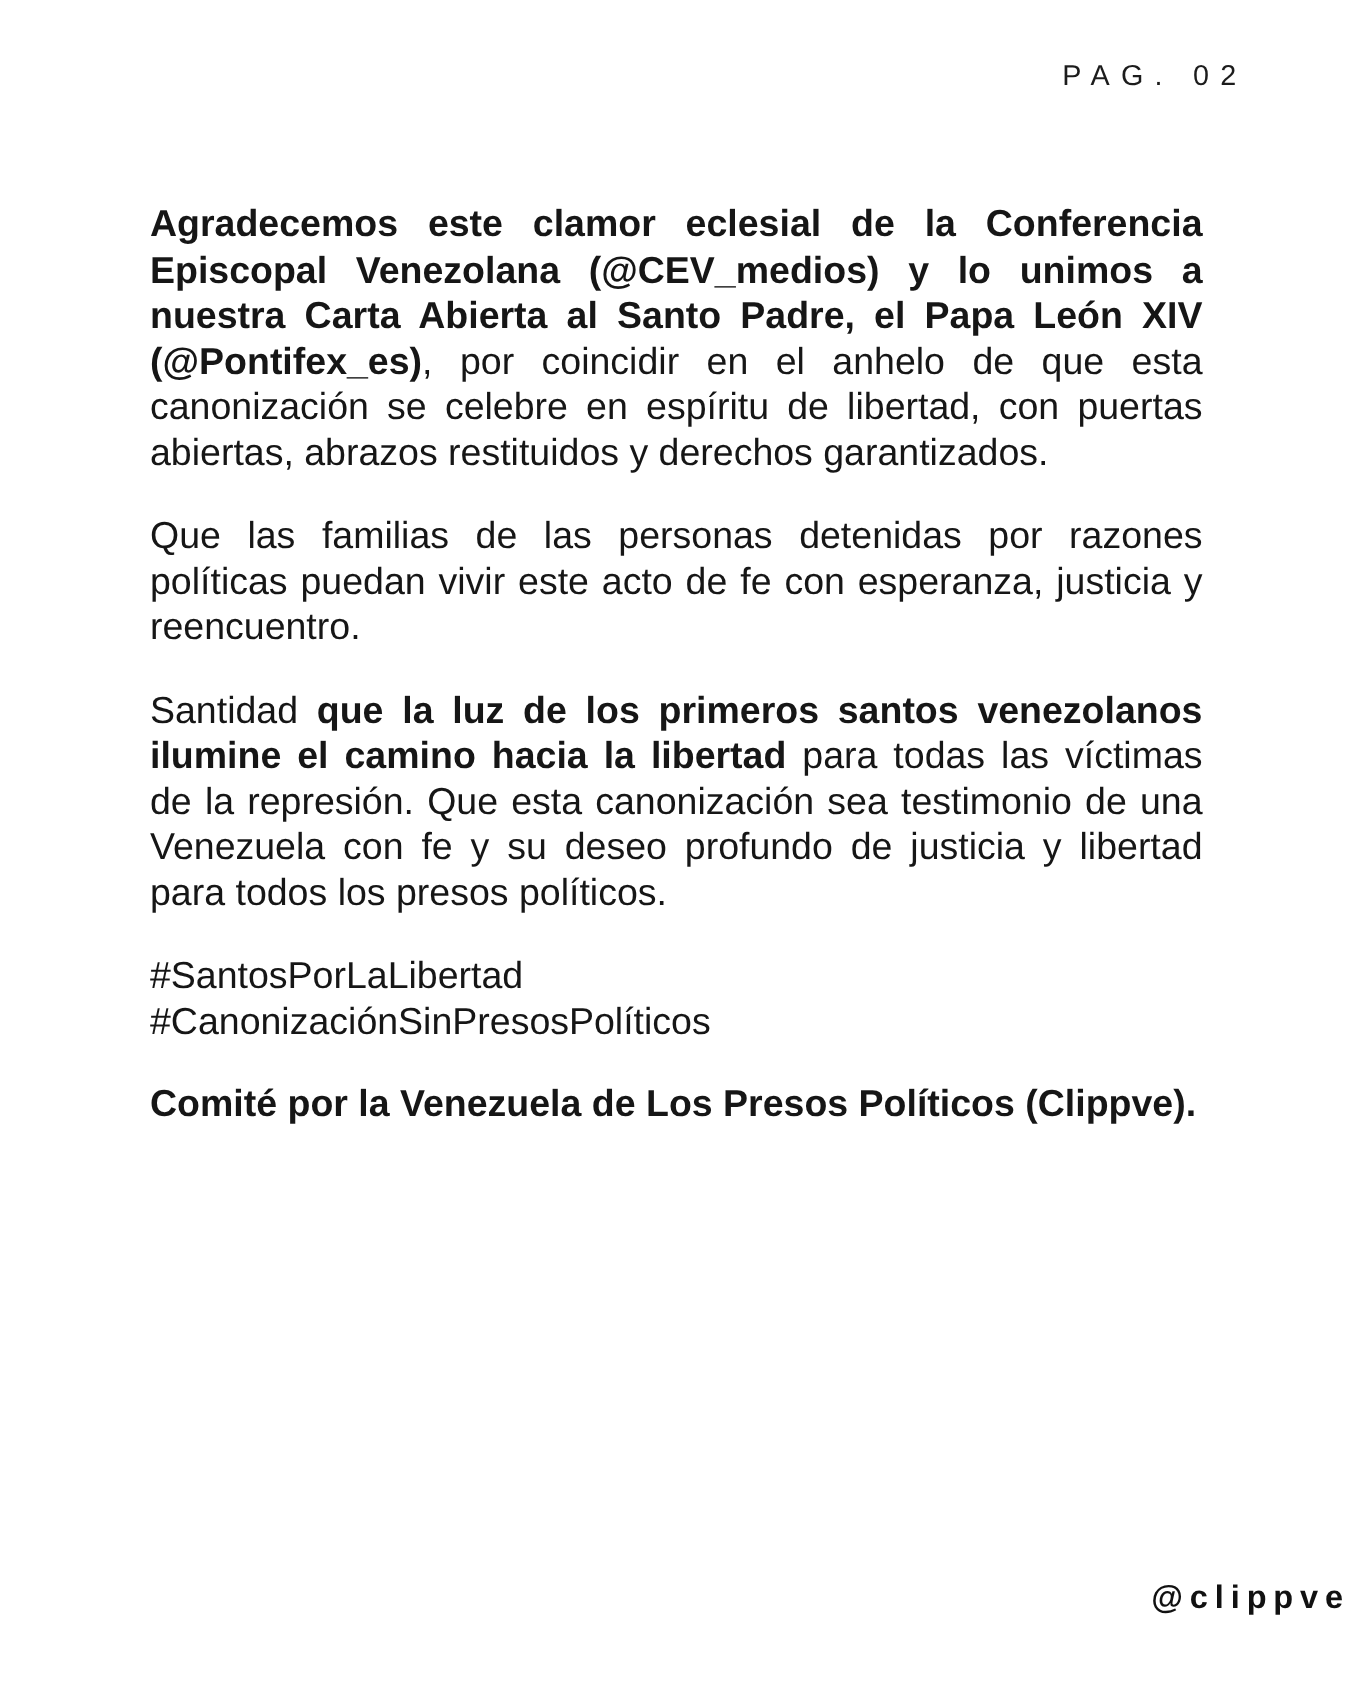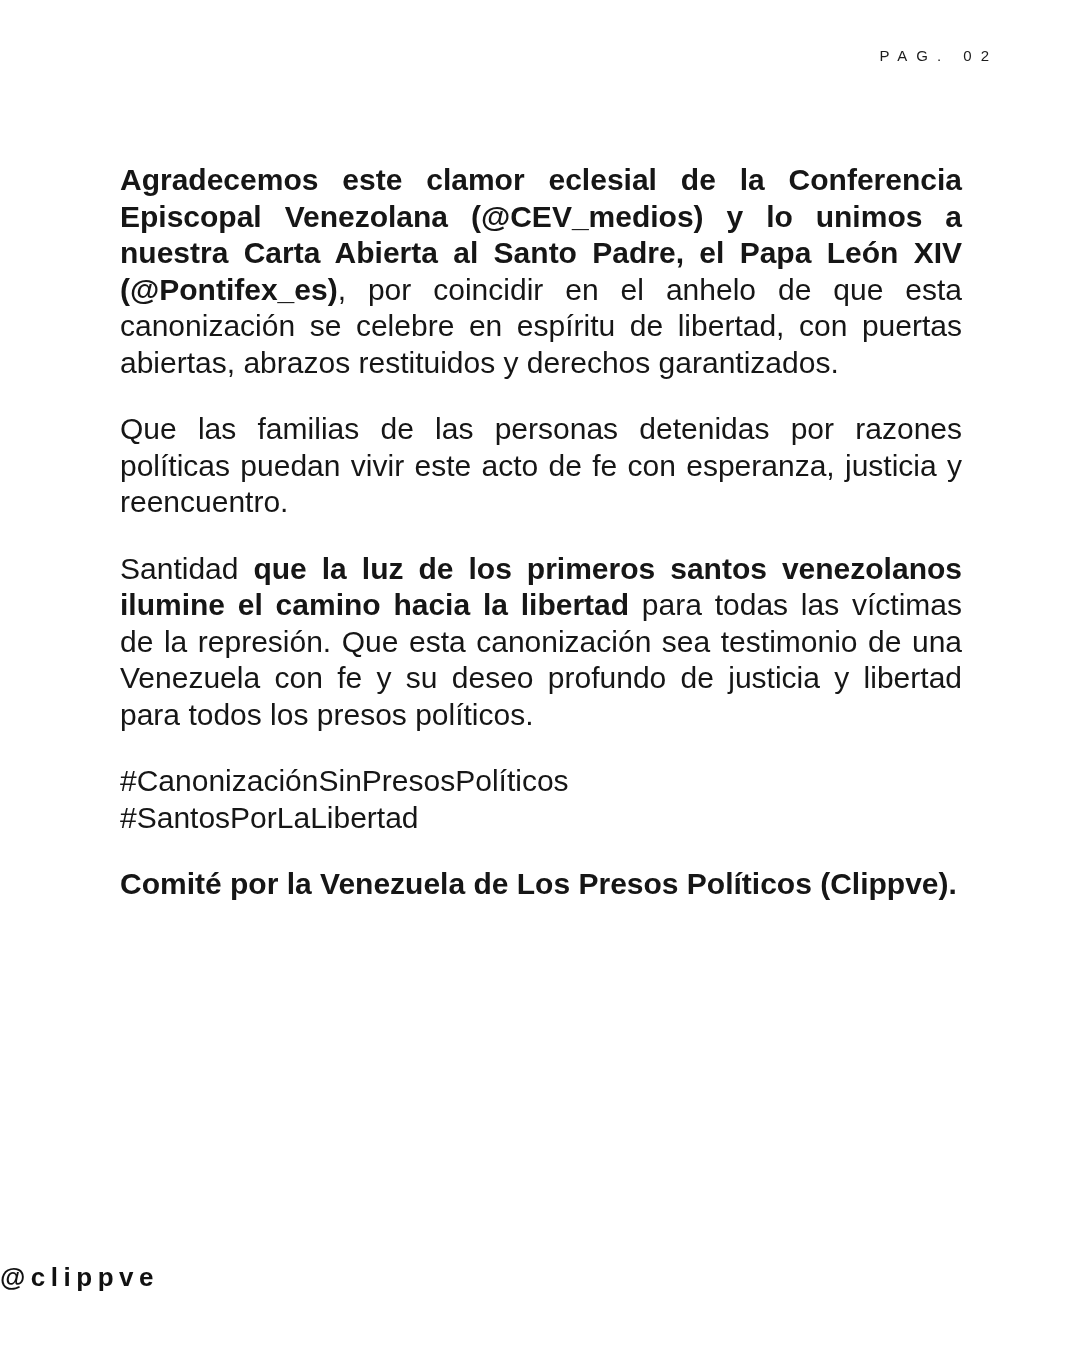--- a/index.html
+++ b/index.html
@@ -13,21 +13,21 @@
     height: 1350px;
     background: #ffffff;
     color: #161616;
     font-family: "Liberation Sans", sans-serif;
     overflow: hidden;
   }
   .page-label {
     position: absolute;
     top: 47px;
     right: 82px;
-    font-size: 15px;
+    font-size: 23px;
     font-weight: 400;
     letter-spacing: 9px;
     color: #1c1c1c;
     white-space: nowrap;
     text-align: right;
   }
   .content {
     position: absolute;
     left: 120px;
     top: 162px;
@@ -47,21 +47,21 @@
     font-weight: 700;
   }
   .stack span {
     display: block;
   }
   .footer-handle {
     position: absolute;
     left: 0;
     width: 100%;
     bottom: 57px;
-    text-align: left;
+    text-align: right;
     font-size: 26px;
     font-weight: 600;
     letter-spacing: 5.5px;
     color: #111111;
   }
 </style>
 </head>
 <body>
 
 <div class="page">
@@ -71,22 +71,22 @@
   <div class="content">
 
     <p class="para justify"><strong>Agradecemos este clamor eclesial de la Conferencia Episcopal Venezolana (@CEV_medios) y lo unimos a nuestra Carta Abierta al Santo Padre, el Papa León XIV (@Pontifex_es)</strong><span>, por coincidir en el anhelo de que esta canonización se celebre en espíritu de libertad, con puertas abiertas, abrazos restituidos y derechos garantizados.</span></p>
 
     <p class="para justify">Que las familias de las personas detenidas por razones políticas puedan vivir este acto de fe con esperanza, justicia y reencuentro.</p>
 
     <p class="para justify"><span>Santidad </span><strong>que la luz de los primeros santos venezolanos ilumine el camino hacia la libertad</strong><span> para todas las víctimas de la represión. Que esta canonización sea testimonio de una Venezuela con fe y su deseo profundo de justicia y libertad para todos los presos políticos.</span></p>
 
 
     <p class="para stack">
+        <span>#SantosPorLaLibertad</span>
         <span>#CanonizaciónSinPresosPolíticos</span>
-        <span>#SantosPorLaLibertad</span>
       </p>
 
     <p class="para stack">
         <span class="bold">Comité por la Venezuela de Los Presos Políticos (Clippve).</span>
       </p>
 
   </div>
 
   <div class="footer-handle">@clippve</div>
 

